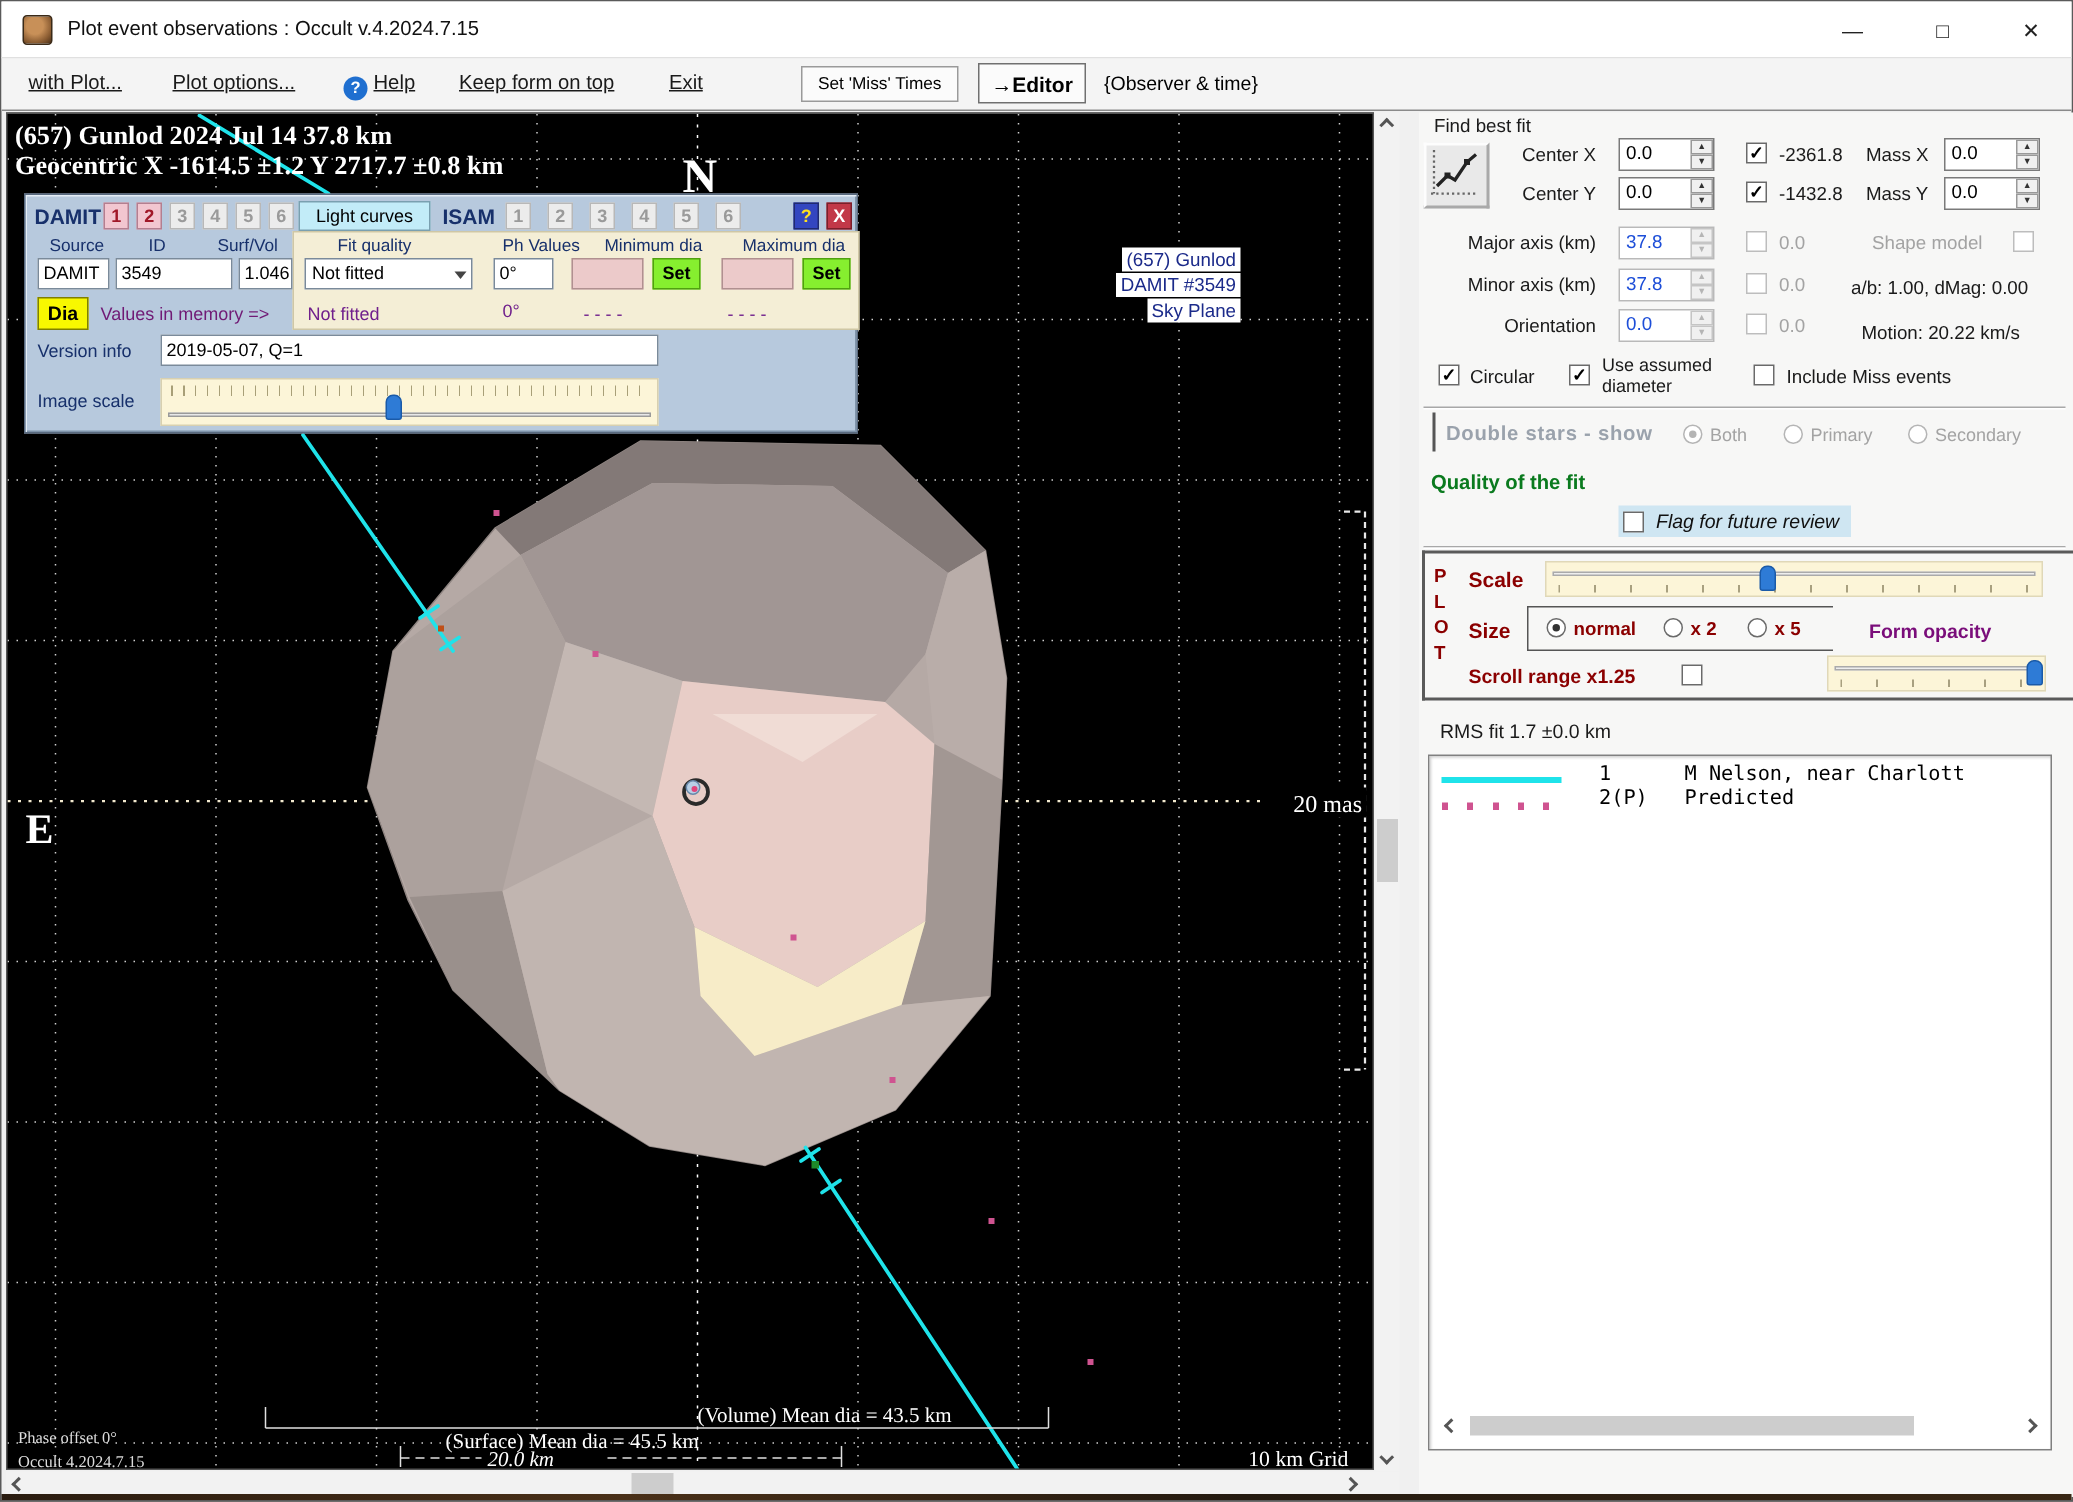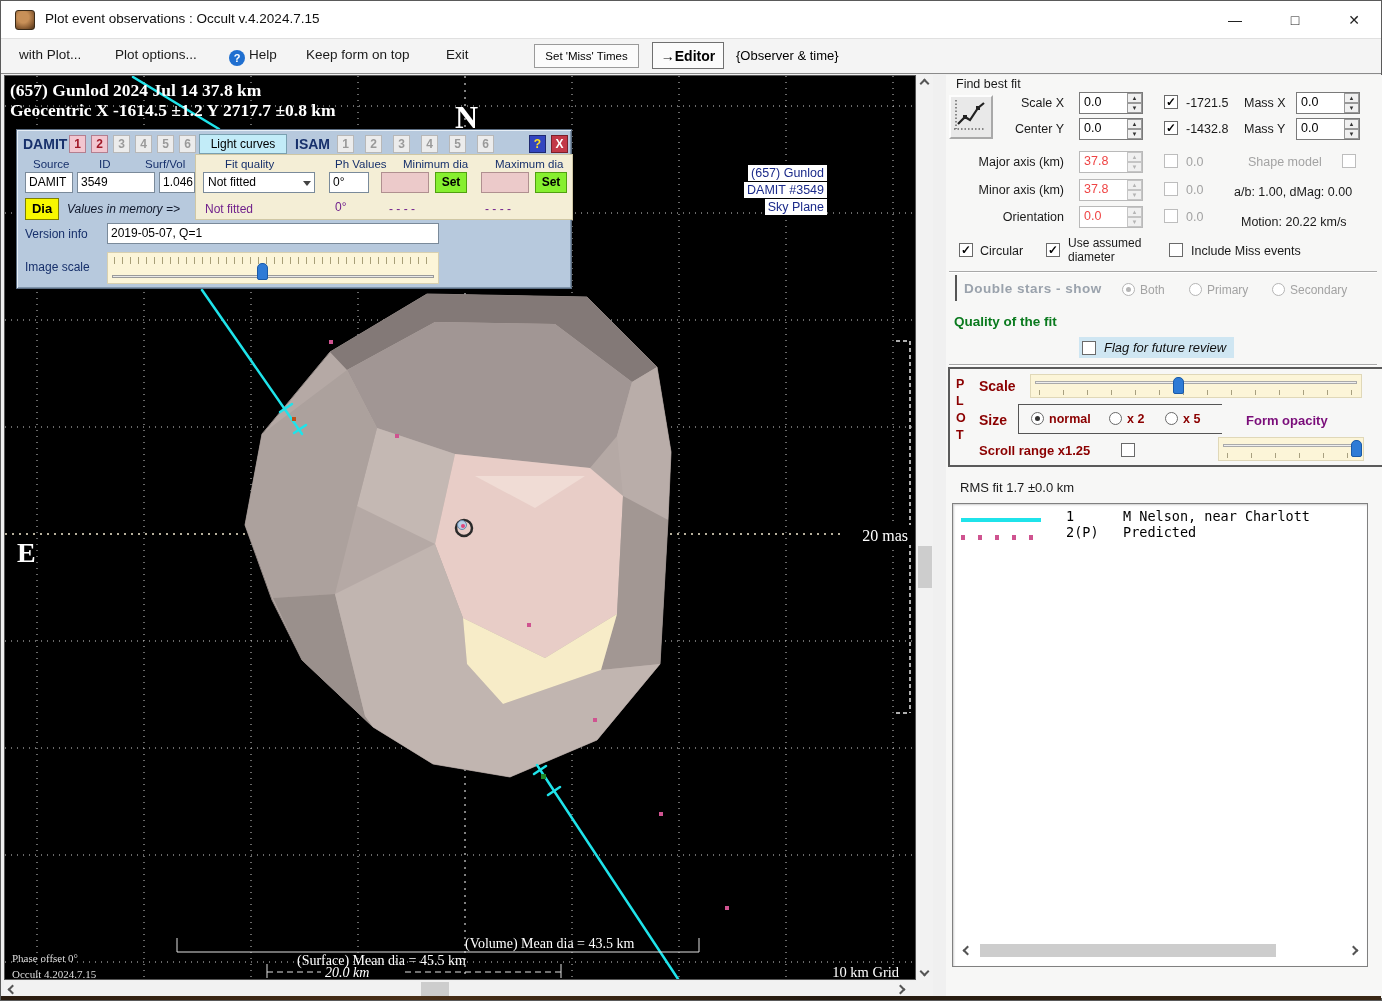--- a/index.html
+++ b/index.html
@@ -10,21 +10,21 @@
   
   .titlebar { position:absolute; left:0; top:0; width:100%; height:38px; background:#ffffff; border-bottom:1px solid #e0e0e0; }
   .app-icon { position:absolute; left:14px; top:9px; width:20px; height:20px; border-radius:3px;
     background:radial-gradient(circle at 40% 35%, #c89058 0 35%, #8a5c32 70%, #4a3018 100%); border:1px solid #3a2a18; }
   .title-text { position:absolute; left:44px; top:10px; font-size:13.5px; color:#101010; }
   .win-btn { position:absolute; top:0; width:58px; height:38px; display:flex; align-items:center; justify-content:center; font-size:14px; color:#222; }
   .wb-min { left:1205px; } .wb-max { left:1265px; } .wb-close { left:1324px; }
 
   
   .menubar { position:absolute; left:0; top:38px; width:100%; height:35px; background:#f4f4f4; border-bottom:1px solid #8a8a8a; }
-  .menu-item { position:absolute; top:8px; font-size:13.5px; color:#1a1a1a; cursor:default; }
+  .menu-item { position:absolute; top:8px; font-size:13.5px; color:#1a1a1a; cursor:default;text-decoration:underline; }
   .help-glyph { display:inline-block; width:16px; height:16px; border-radius:50%; background:#1f6fd0; color:#fff; font-size:11px; font-weight:bold; text-align:center; line-height:16px; margin-right:4px; vertical-align:-3px; }
   .mb-btn { position:absolute; border:1px solid #9a9a9a; background:#fbfbfb; display:flex; align-items:center; justify-content:center; }
   .btn-missw { left:533px; top:5px; width:105px; height:24px; font-size:11.5px; }
   .btn-editor { left:651px; top:3px; width:72px; height:27px; font-size:14px; font-weight:bold; border-color:#707070; }
   .observer-lbl { position:absolute; left:735px; top:9px; font-size:13px; }
 
   
   .plot-area { position:absolute; left:3px; top:74px; width:912px; height:905px; background:#000; border:1px solid #555; }
   .plot-svg { position:absolute; left:0; top:0; }
 
@@ -64,21 +64,21 @@
   .chev-left { transform:rotate(45deg); } .chev-right { transform:rotate(-135deg); }
 
   
   .rpanel { position:absolute; left:945px; top:74px; width:437px; height:923px; background:#f7f7f6; font-size:12.5px; }
   .lbl { position:absolute; color:#1a1a1a; }
   .lbl-r { text-align:right; }
   .gray { color:#a3a3a3; }
   .spin { position:absolute; width:64px; height:22px; background:#fff; border:1px solid #7a7a7a; display:flex; }
   .spin.disabled { border-color:#b9b9b9; }
   .spin .v { flex:1; padding:2px 0 0 4px; font-size:12.5px; }
-  .spin.disabled .v { color:#ef4444; }
+  .spin.disabled .v { color:#1d4ed8; }
   .spin .btns { width:15px; display:flex; flex-direction:column; }
   .sp-b { flex:1; border:1px solid #999; background:#f0f0f0; font-size:6px; line-height:8px; text-align:center; color:#333; }
   .spin.disabled .sp-b { color:#b5b5b5; border-color:#c5c5c5; }
   .cb { position:absolute; width:14px; height:14px; background:#fff; border:1px solid #6a6a6a; font-size:12px; line-height:13px; text-align:center; font-weight:bold; }
   .cb.checked::after { content:"✓"; }
   .cb.disabled { border-color:#bdbdbd; }
   .radio { position:absolute; width:13px; height:13px; border:1px solid #6a6a6a; border-radius:50%; background:#fff; }
   .radio.sel::after { content:""; position:absolute; left:3px; top:3px; width:5px; height:5px; border-radius:50%; background:#333; }
   .radio.disabled { border-color:#b5b5b5; }
   .radio.disabled::after { background:#b5b5b5; }
@@ -259,21 +259,21 @@
       <div class="dm-input" style="left:60px;top:42px;width:78px">3549</div>
       <div class="dm-input" style="left:142px;top:42px;width:36px">1.046</div>
       <div class="dm-combo"><span>Not fitted</span><span class="combo-arrow"></span></div>
       <div class="dm-input" style="left:312px;top:42px;width:40px">0°</div>
       <div class="dm-swatch" style="left:364px"></div>
       <div class="dm-set" style="left:418px">Set</div>
       <div class="dm-swatch" style="left:464px"></div>
       <div class="dm-set" style="left:518px">Set</div>
 
       <div class="dm-dia">Dia</div>
-      <span style="position:absolute;left:50px;top:72px;font-style:italic;color:#0f172a">Values in memory =&gt;</span>
+      <span style="position:absolute;left:50px;top:72px;color:#701a75">Values in memory =&gt;</span>
       <span class="dm-mem" style="left:188px;top:72px">Not fitted</span>
       <span class="dm-mem" style="left:318px;top:70px">0°</span>
       <span class="dm-mem" style="left:372px;top:72px">- - - -</span>
       <span class="dm-mem" style="left:468px;top:72px">- - - -</span>
 
       <span style="position:absolute;left:8px;top:97px">Version info</span>
       <div class="dm-input" style="left:90px;top:93px;width:332px">2019-05-07, Q=1</div>
       <span style="position:absolute;left:8px;top:130px">Image scale</span>
       <div class="dm-slider">
         <div class="ticks"></div>
@@ -300,30 +300,30 @@
     <div class="fit-icon-btn">
       <svg width="38" height="38" viewBox="0 0 38 38">
         <line x1="5" y1="3" x2="5" y2="32" stroke="#666" stroke-width="1.5" stroke-dasharray="1.5,2"></line>
         <line x1="3" y1="32" x2="34" y2="32" stroke="#666" stroke-width="1.5" stroke-dasharray="1.5,2"></line>
         <polyline points="7,27 14,20 19,23 27,11 33,6" fill="none" stroke="#222" stroke-width="2.2"></polyline>
         <rect x="12" y="18" width="4" height="4" fill="#222"></rect>
           <rect x="25" y="9" width="4" height="4" fill="#222"></rect>
       </svg>
     </div>
 
-    <span class="lbl lbl-r" style="left:55px;top:21px;width:63px">Scale X</span>
+    <span class="lbl lbl-r" style="left:55px;top:21px;width:63px">Center X</span>
     <div class="spin" style="left:133px;top:17px">
         <span class="v">0.0</span>
         <span class="btns">
           <span class="sp-b">▲</span>
           <span class="sp-b">▼</span>
         </span>
       </div>
     <span class="cb checked" style="left:218px;top:20px"></span>
-    <span class="lbl" style="left:240px;top:21px">-1721.5</span>
+    <span class="lbl" style="left:240px;top:21px">-2361.8</span>
     <span class="lbl" style="left:298px;top:21px">Mass X</span>
     <div class="spin" style="left:350px;top:17px">
         <span class="v">0.0</span>
         <span class="btns">
           <span class="sp-b">▲</span>
           <span class="sp-b">▼</span>
         </span>
       </div>
 
     <span class="lbl lbl-r" style="left:55px;top:47px;width:63px">Center Y</span>

